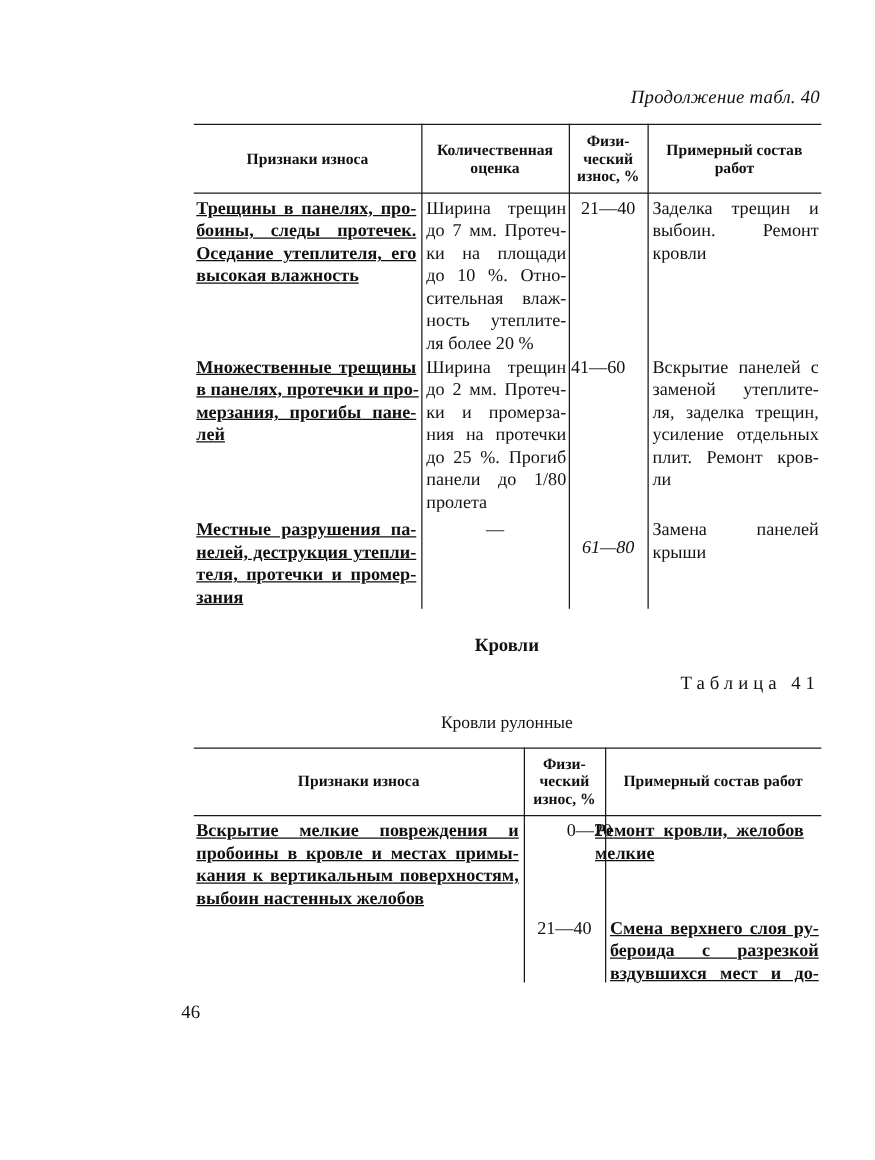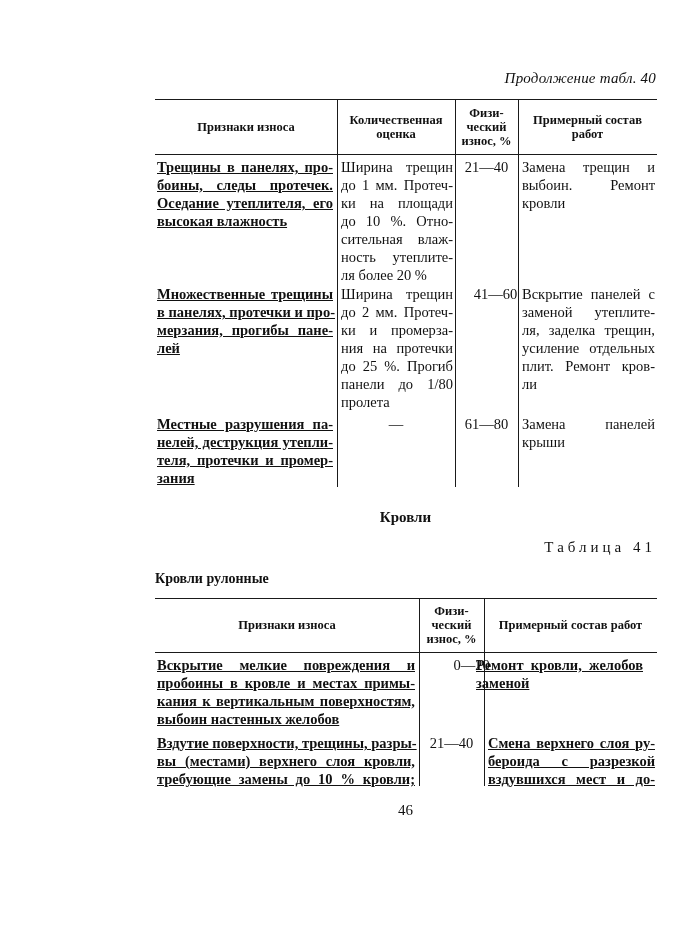--- a/index.html
+++ b/index.html
@@ -25,22 +25,22 @@
     position: absolute; font-size: 14.5px; line-height: 18px;
   }
   .cell.bold { font-weight: bold; text-decoration: underline; }
   .cell.center { text-align: center; }
   .cell .jl { display: block; text-align: justify; text-align-last: justify; white-space: nowrap; }
   .cell .jl.last { text-align-last: left; }
 
   
   .section-title { left: 155px; top: 509px; width: 501px; text-align: center; font-weight: bold; font-size: 15px; }
   .table-label { left: 400px; top: 539px; width: 256px; text-align: right; font-size: 15px; letter-spacing: 4px; }
-  .table-caption { left: 155px; top: 571px; width: 501px; font-weight: bold; font-size: 14px; }
-  .page-number { left: 155px; top: 802px; width: 501px; text-align: center; font-size: 15px; }
+  .table-caption { left: 155px; top: 571px; width: 501px; text-align: center; font-weight: normal; font-size: 14px; }
+  .page-number { left: 145px; top: 802px; width: 501px; text-align: left; font-size: 15px; }
 </style>
 </head>
 <body>
 
 <div class="abs continuation">Продолжение табл. 40</div>
 
 <div class="tbl" style="left:155px; top:99px; width:502px; height:388px;">
   <div class="hline" style="top:0;"></div>
   <div class="hline" style="top:55px;"></div>
 
@@ -72,67 +72,67 @@
   </div>
 
   <div class="cell bold" style="left:2px; top:59px; width:176px;">
     <span class="jl">Трещины в панелях, про-</span>
     <span class="jl">боины, следы протечек.</span>
     <span class="jl">Оседание утеплителя, его</span>
     <span class="jl last">высокая влажность</span>
   </div>
   <div class="cell" style="left:186px; top:59px; width:112px;">
     <span class="jl">Ширина трещин</span>
-    <span class="jl">до 1 мм. Протеч-</span>
+    <span class="jl">до 7 мм. Протеч-</span>
     <span class="jl">ки на площади</span>
     <span class="jl">до 10 %. Отно-</span>
     <span class="jl">сительная влаж-</span>
     <span class="jl">ность утеплите-</span>
     <span class="jl last">ля более 20 %</span>
   </div>
   <div class="cell center" style="left:300px; top:59px; width:63px;">21—40</div>
   <div class="cell" style="left:367px; top:59px; width:133px;">
-    <span class="jl">Замена трещин и</span>
+    <span class="jl">Заделка трещин и</span>
     <span class="jl">выбоин. Ремонт</span>
     <span class="jl last">кровли</span>
   </div>
 
   <div class="cell bold" style="left:2px; top:186px; width:176px;">
     <span class="jl">Множественные трещины</span>
     <span class="jl">в панелях, протечки и про-</span>
     <span class="jl">мерзания, прогибы пане-</span>
     <span class="jl last">лей</span>
   </div>
   <div class="cell" style="left:186px; top:186px; width:112px;">
     <span class="jl">Ширина трещин</span>
     <span class="jl">до 2 мм. Протеч-</span>
     <span class="jl">ки и промерза-</span>
     <span class="jl">ния на протечки</span>
     <span class="jl">до 25 %. Прогиб</span>
     <span class="jl">панели до 1/80</span>
     <span class="jl last">пролета</span>
   </div>
-  <div class="cell center" style="left:309px; top:186px; width:63px;">41—60</div>
+  <div class="cell center" style="left:292px; top:186px; width:63px;">41—60</div>
   <div class="cell" style="left:367px; top:186px; width:133px;">
     <span class="jl">Вскрытие панелей с</span>
     <span class="jl">заменой утеплите-</span>
     <span class="jl">ля, заделка трещин,</span>
     <span class="jl">усиление отдельных</span>
     <span class="jl">плит. Ремонт кров-</span>
     <span class="jl last">ли</span>
   </div>
 
   <div class="cell bold" style="left:2px; top:316px; width:176px;">
     <span class="jl">Местные разрушения па-</span>
     <span class="jl">нелей, деструкция утепли-</span>
     <span class="jl">теля, протечки и промер-</span>
     <span class="jl last">зания</span>
   </div>
   <div class="cell center" style="left:182px; top:316px; width:118px;">—</div>
-  <div class="cell center" style="left:300px; top:316px; width:63px;">61—80</div>
+  <div class="cell center" style="left:300px; top:330px; width:63px;font-style:italic;">61—80</div>
   <div class="cell" style="left:367px; top:316px; width:133px;">
     <span class="jl">Замена панелей</span>
     <span class="jl last">крыши</span>
   </div>
 </div>
 
 <div class="abs section-title">Кровли</div>
 <div class="abs table-label">Таблица 41</div>
 <div class="abs table-caption">Кровли рулонные</div>
 
@@ -159,28 +159,23 @@
 
   <div class="cell bold" style="left:2px; top:58px; width:258px;">
     <span class="jl">Вскрытие мелкие повреждения и</span>
     <span class="jl">пробоины в кровле и местах примы-</span>
     <span class="jl">кания к вертикальным поверхностям,</span>
     <span class="jl last">выбоин настенных желобов</span>
   </div>
   <div class="cell center" style="left:264px; top:58px; width:65px;margin-left:20px;">0—20</div>
   <div class="cell bold" style="left:321px; top:58px; width:167px;">
     <span class="jl">Ремонт кровли, желобов</span>
-    <span class="jl last">заменой</span>
+    <span class="jl last">мелкие</span>
   </div>
 
-  <div class="cell bold" style="left:2px; top:136px; width:258px;">
-    <span class="jl">Вздутие поверхности, трещины, разры-</span>
-    <span class="jl">вы (местами) верхнего слоя кровли,</span>
-    <span class="jl">требующие замены до 10 % кровли;</span>
-  </div>
   <div class="cell center" style="left:264px; top:136px; width:65px;">21—40</div>
   <div class="cell bold" style="left:333px; top:136px; width:167px;">
     <span class="jl">Смена верхнего слоя ру-</span>
     <span class="jl">бероида с разрезкой</span>
     <span class="jl">вздувшихся мест и до-</span>
   </div>
 </div>
 
 <div class="abs page-number">46</div>
 

